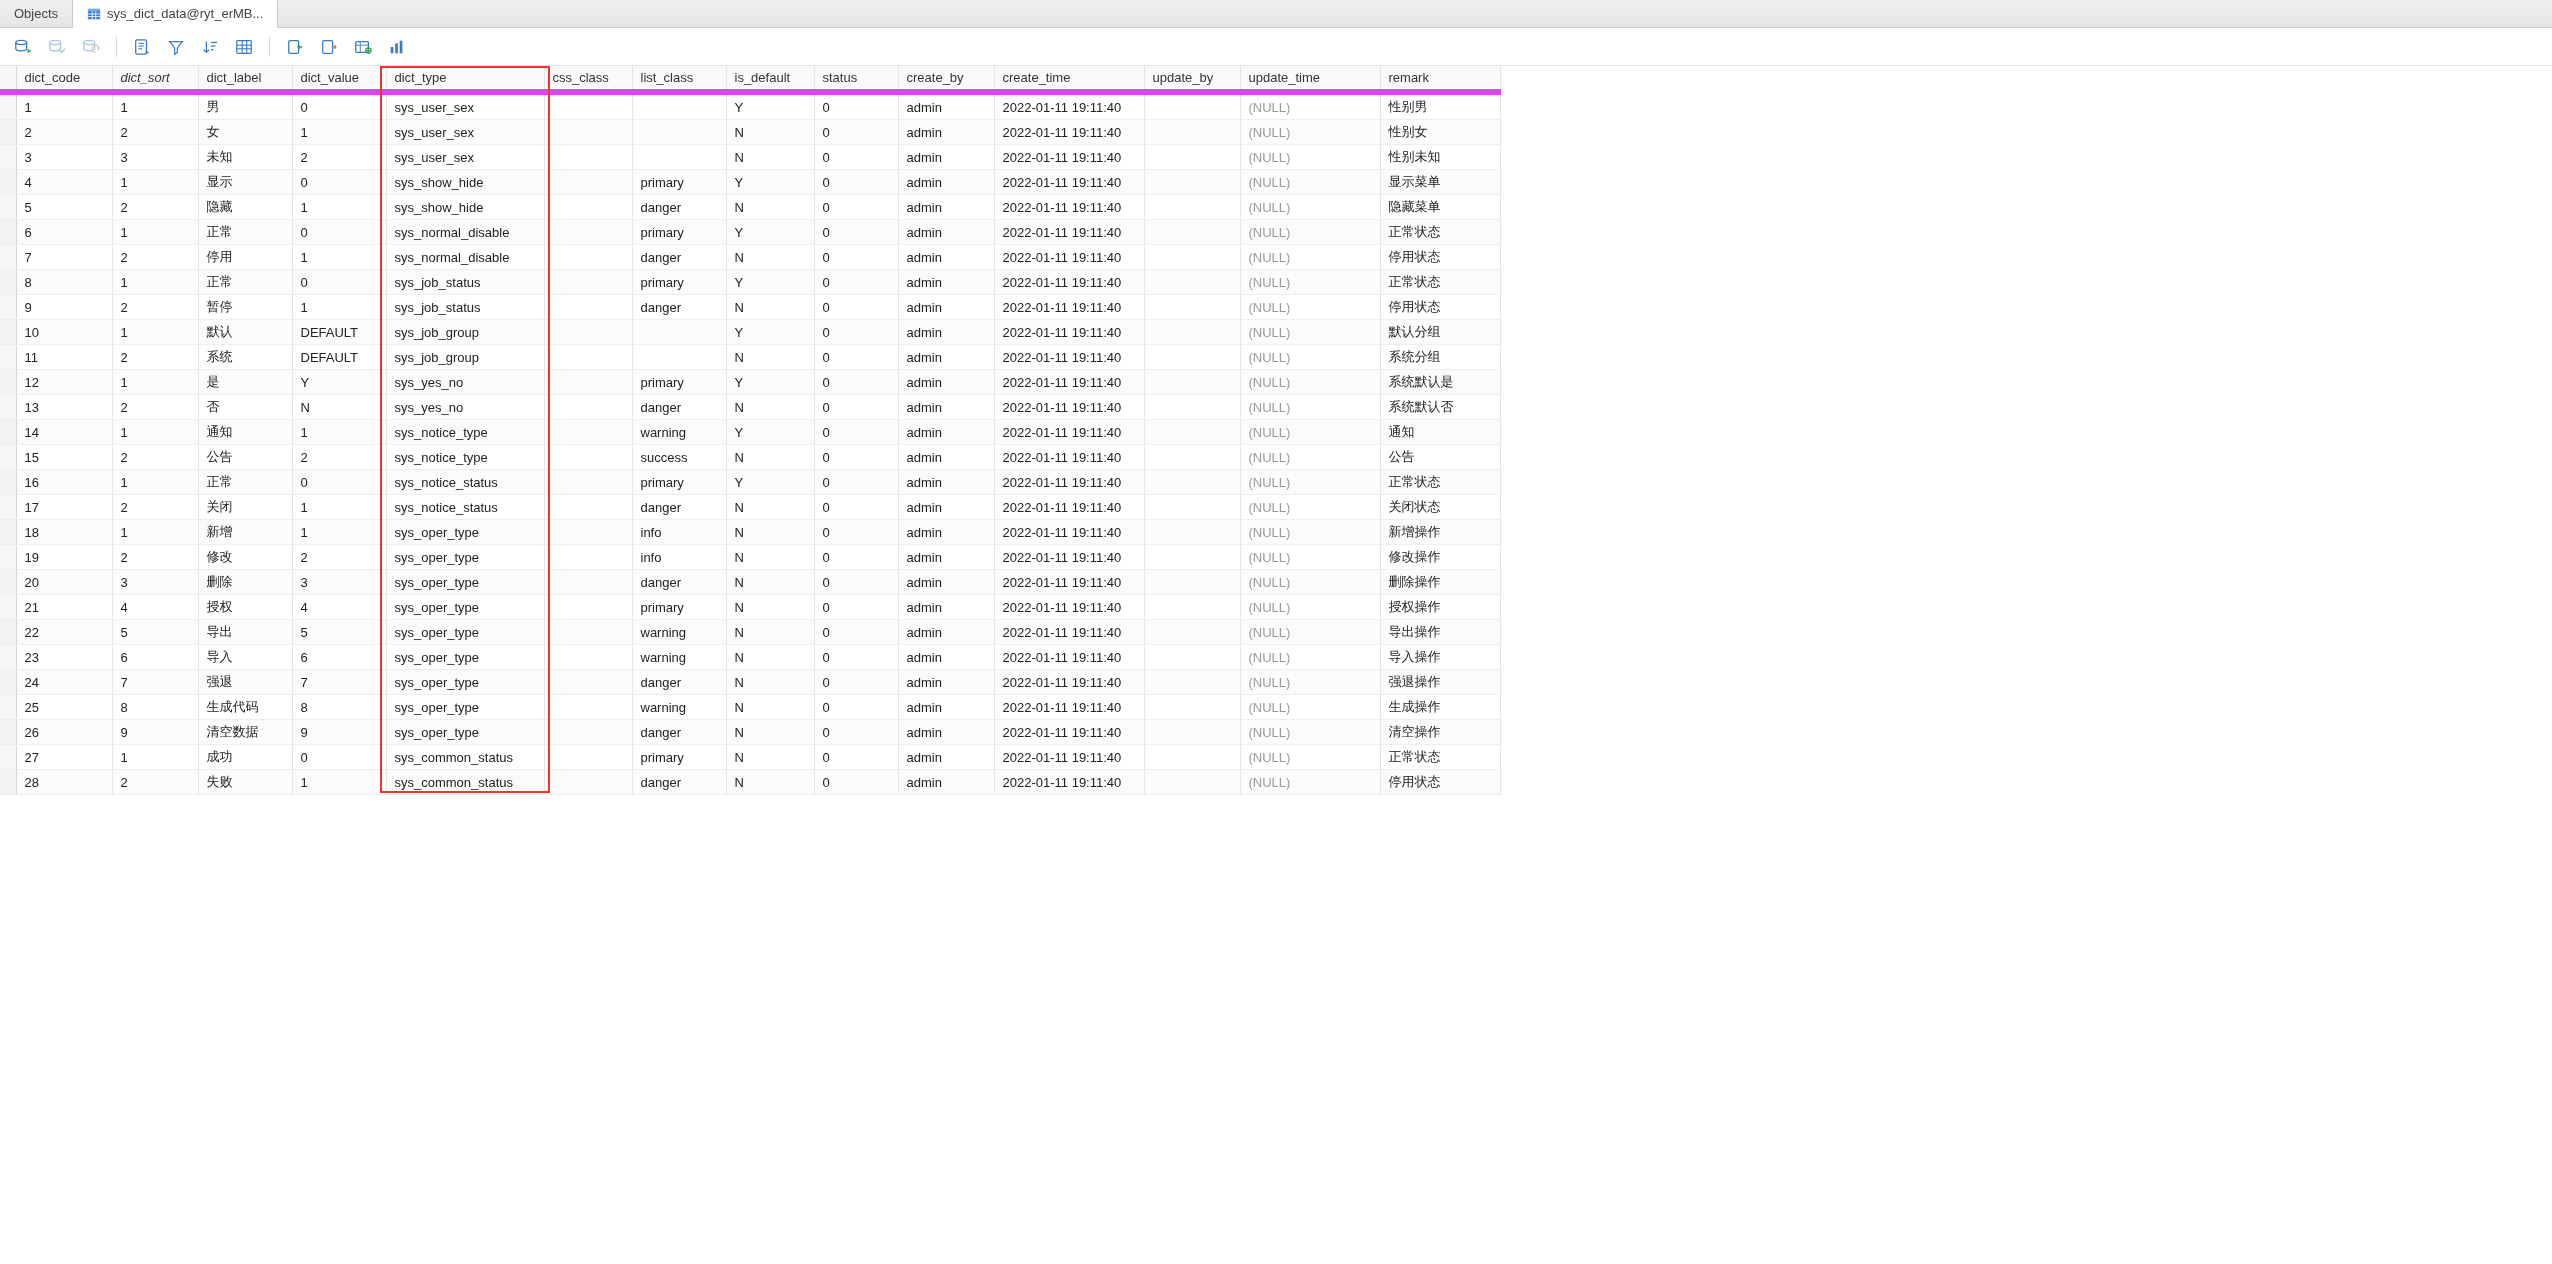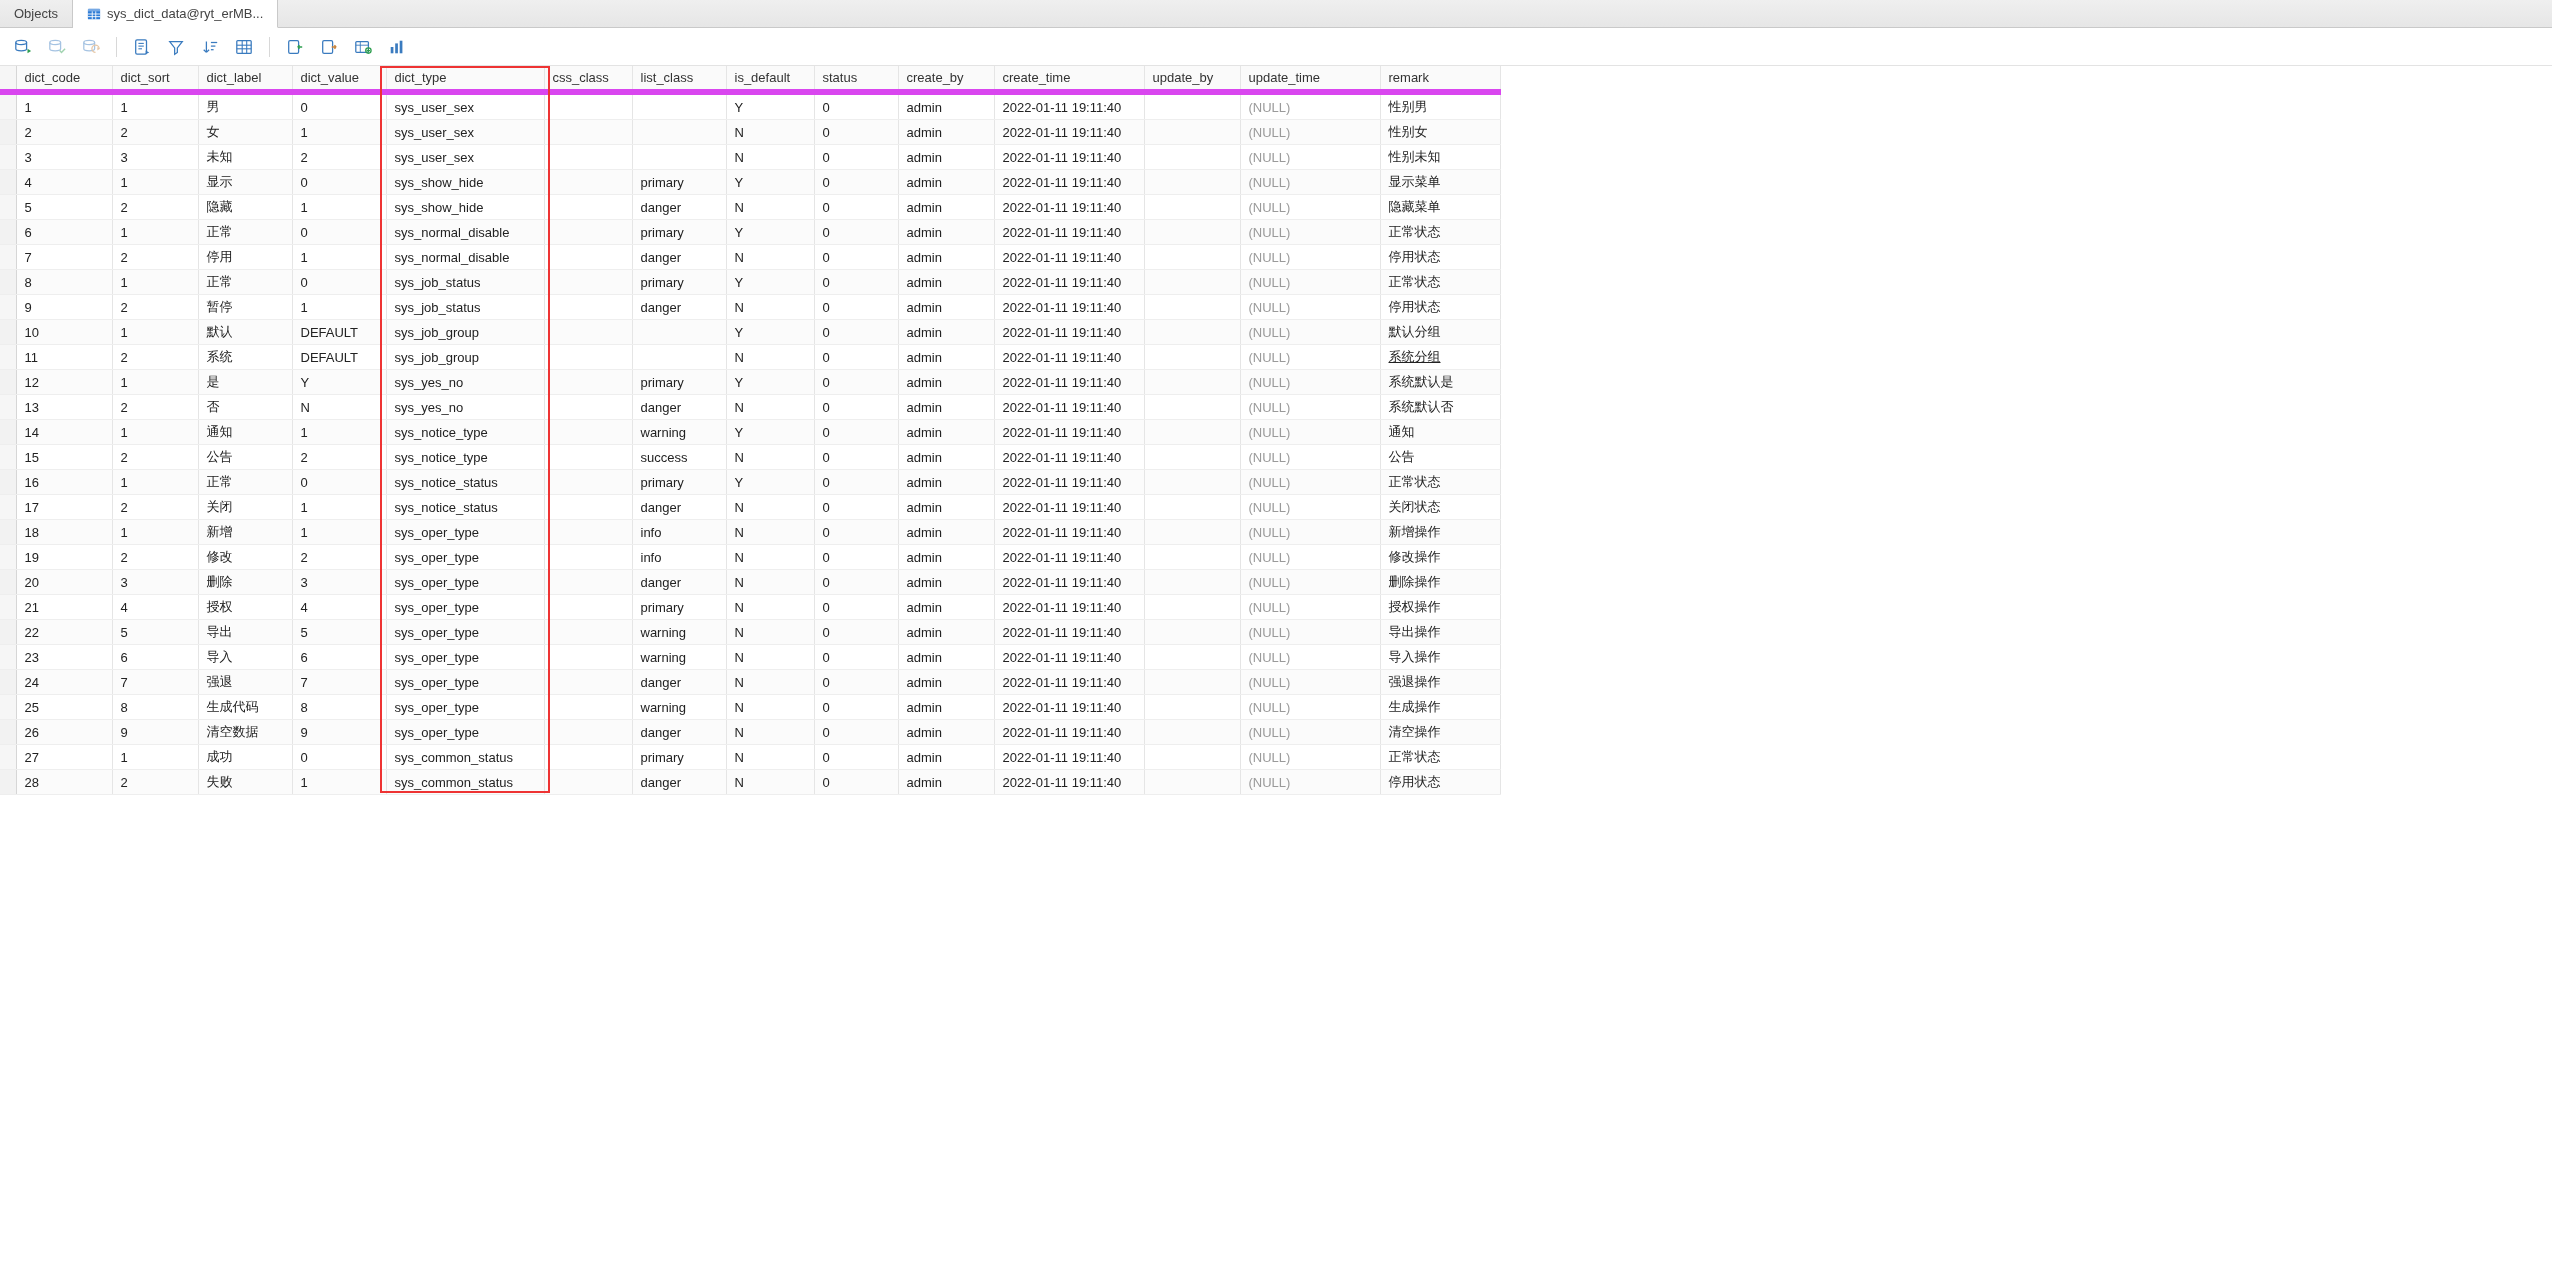--- a/index.html
+++ b/index.html
@@ -216,21 +216,21 @@
       </svg>
   </div>
 </div>
 
 <div class="grid-wrap">
   <table class="grid" id="grid">
     <thead>
         <tr id="grid-head">
           <th class="gutter"></th>
           <th style="width: 96px; min-width: 96px;"><span>dict_code</span></th>
-          <th style="width: 86px; min-width: 86px;"><span>dict_sort</span></th>
+          <th style="width: 86px; min-width: 86px; font-style: italic;"><span>dict_sort</span></th>
           <th style="width: 94px; min-width: 94px;"><span>dict_label</span></th>
           <th style="width: 94px; min-width: 94px;"><span>dict_value</span></th>
           <th style="width: 158px; min-width: 158px;"><span>dict_type</span></th>
           <th style="width: 88px; min-width: 88px;"><span>css_class</span></th>
           <th style="width: 94px; min-width: 94px;"><span>list_class</span></th>
           <th style="width: 88px; min-width: 88px;"><span>is_default</span></th>
           <th style="width: 84px; min-width: 84px;"><span>status</span></th>
           <th style="width: 96px; min-width: 96px;"><span>create_by</span></th>
           <th style="width: 150px; min-width: 150px;"><span>create_time</span></th>
           <th style="width: 96px; min-width: 96px;"><span>update_by</span></th>
@@ -417,21 +417,21 @@
           <td style="width: 94px;">DEFAULT</td>
           <td style="width: 158px;">sys_job_group</td>
           <td style="width: 88px;"></td>
           <td style="width: 94px;"></td>
           <td style="width: 88px;">N</td>
           <td style="width: 84px;">0</td>
           <td style="width: 96px;">admin</td>
           <td style="width: 150px;">2022-01-11 19:11:40</td>
           <td style="width: 96px;"></td>
           <td class="null" style="width: 140px;">(NULL)</td>
-          <td style="width: 120px; text-decoration: underline;">系统分组</td>
+          <td style="width: 120px;">系统分组</td>
         </tr>
         <tr>
           <td class="gutter"></td>
           <td class="alr" style="width: 96px;">12</td>
           <td class="alr" style="width: 86px;">1</td>
           <td style="width: 94px;">是</td>
           <td style="width: 94px;">Y</td>
           <td style="width: 158px;">sys_yes_no</td>
           <td style="width: 88px;"></td>
           <td style="width: 94px;">primary</td>

